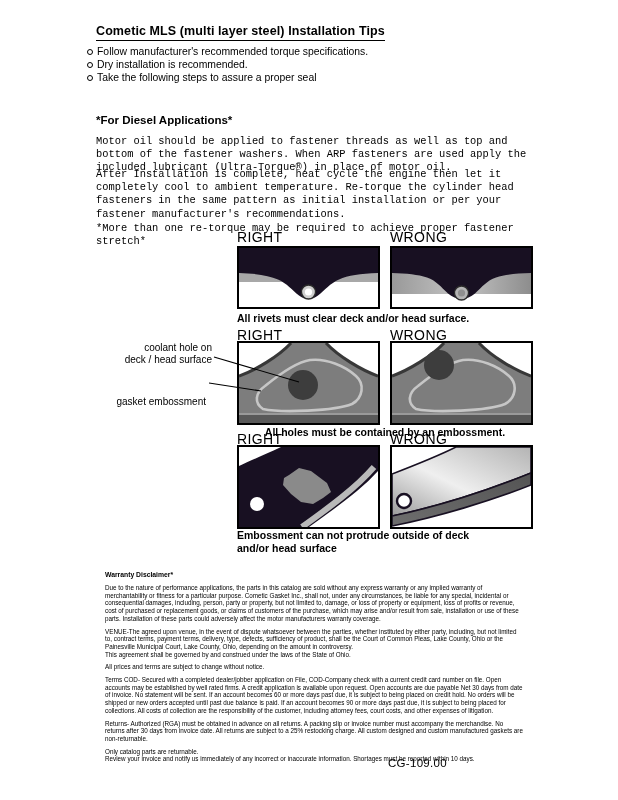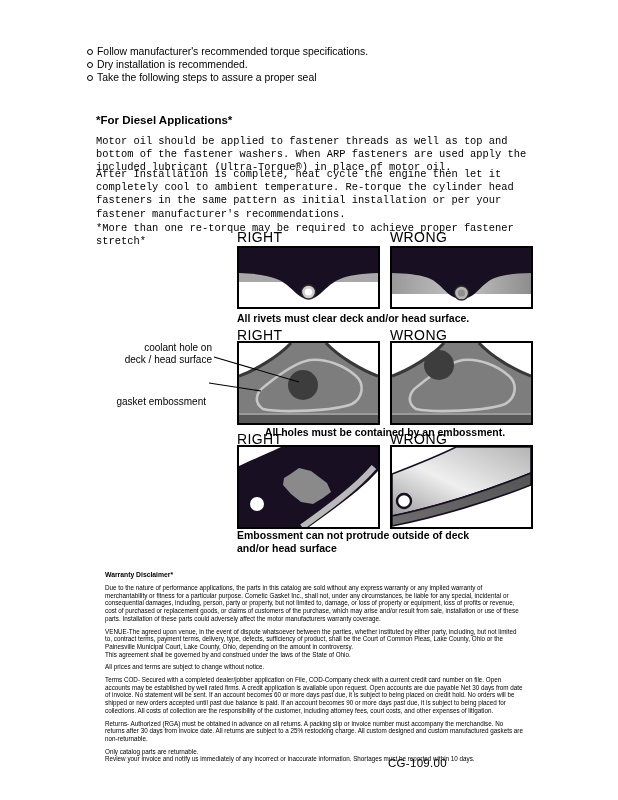--- a/index.html
+++ b/index.html
@@ -47,20 +47,21 @@
   .warranty { left:105px; top:571px; width:418px; }
   .warranty-h { font-size:6.8px; font-weight:bold; margin:0 0 6px 0; }
   .warranty-p { font-size:6.3px; line-height:7.7px; margin:0 0 5px 0; white-space:pre-line; }
   .page-code { left:388px; top:757px; font-size:11.5px; letter-spacing:0.3px; }
 </style>
 </head>
 <body>
 
 <div class="page">
 
+  <h1 class="abs title">Cometic MLS (multi layer steel) Installation Tips</h1>
 
   <div class="abs bullets body-txt">
     <div class="bullet-row">
       <span class="bmark-open"></span>
       <span>Follow manufacturer's recommended torque specifications.</span>
     </div>
     <div class="bullet-row">
       <span class="bmark-open"></span>
       <span>Dry installation is recommended.</span>
     </div>

